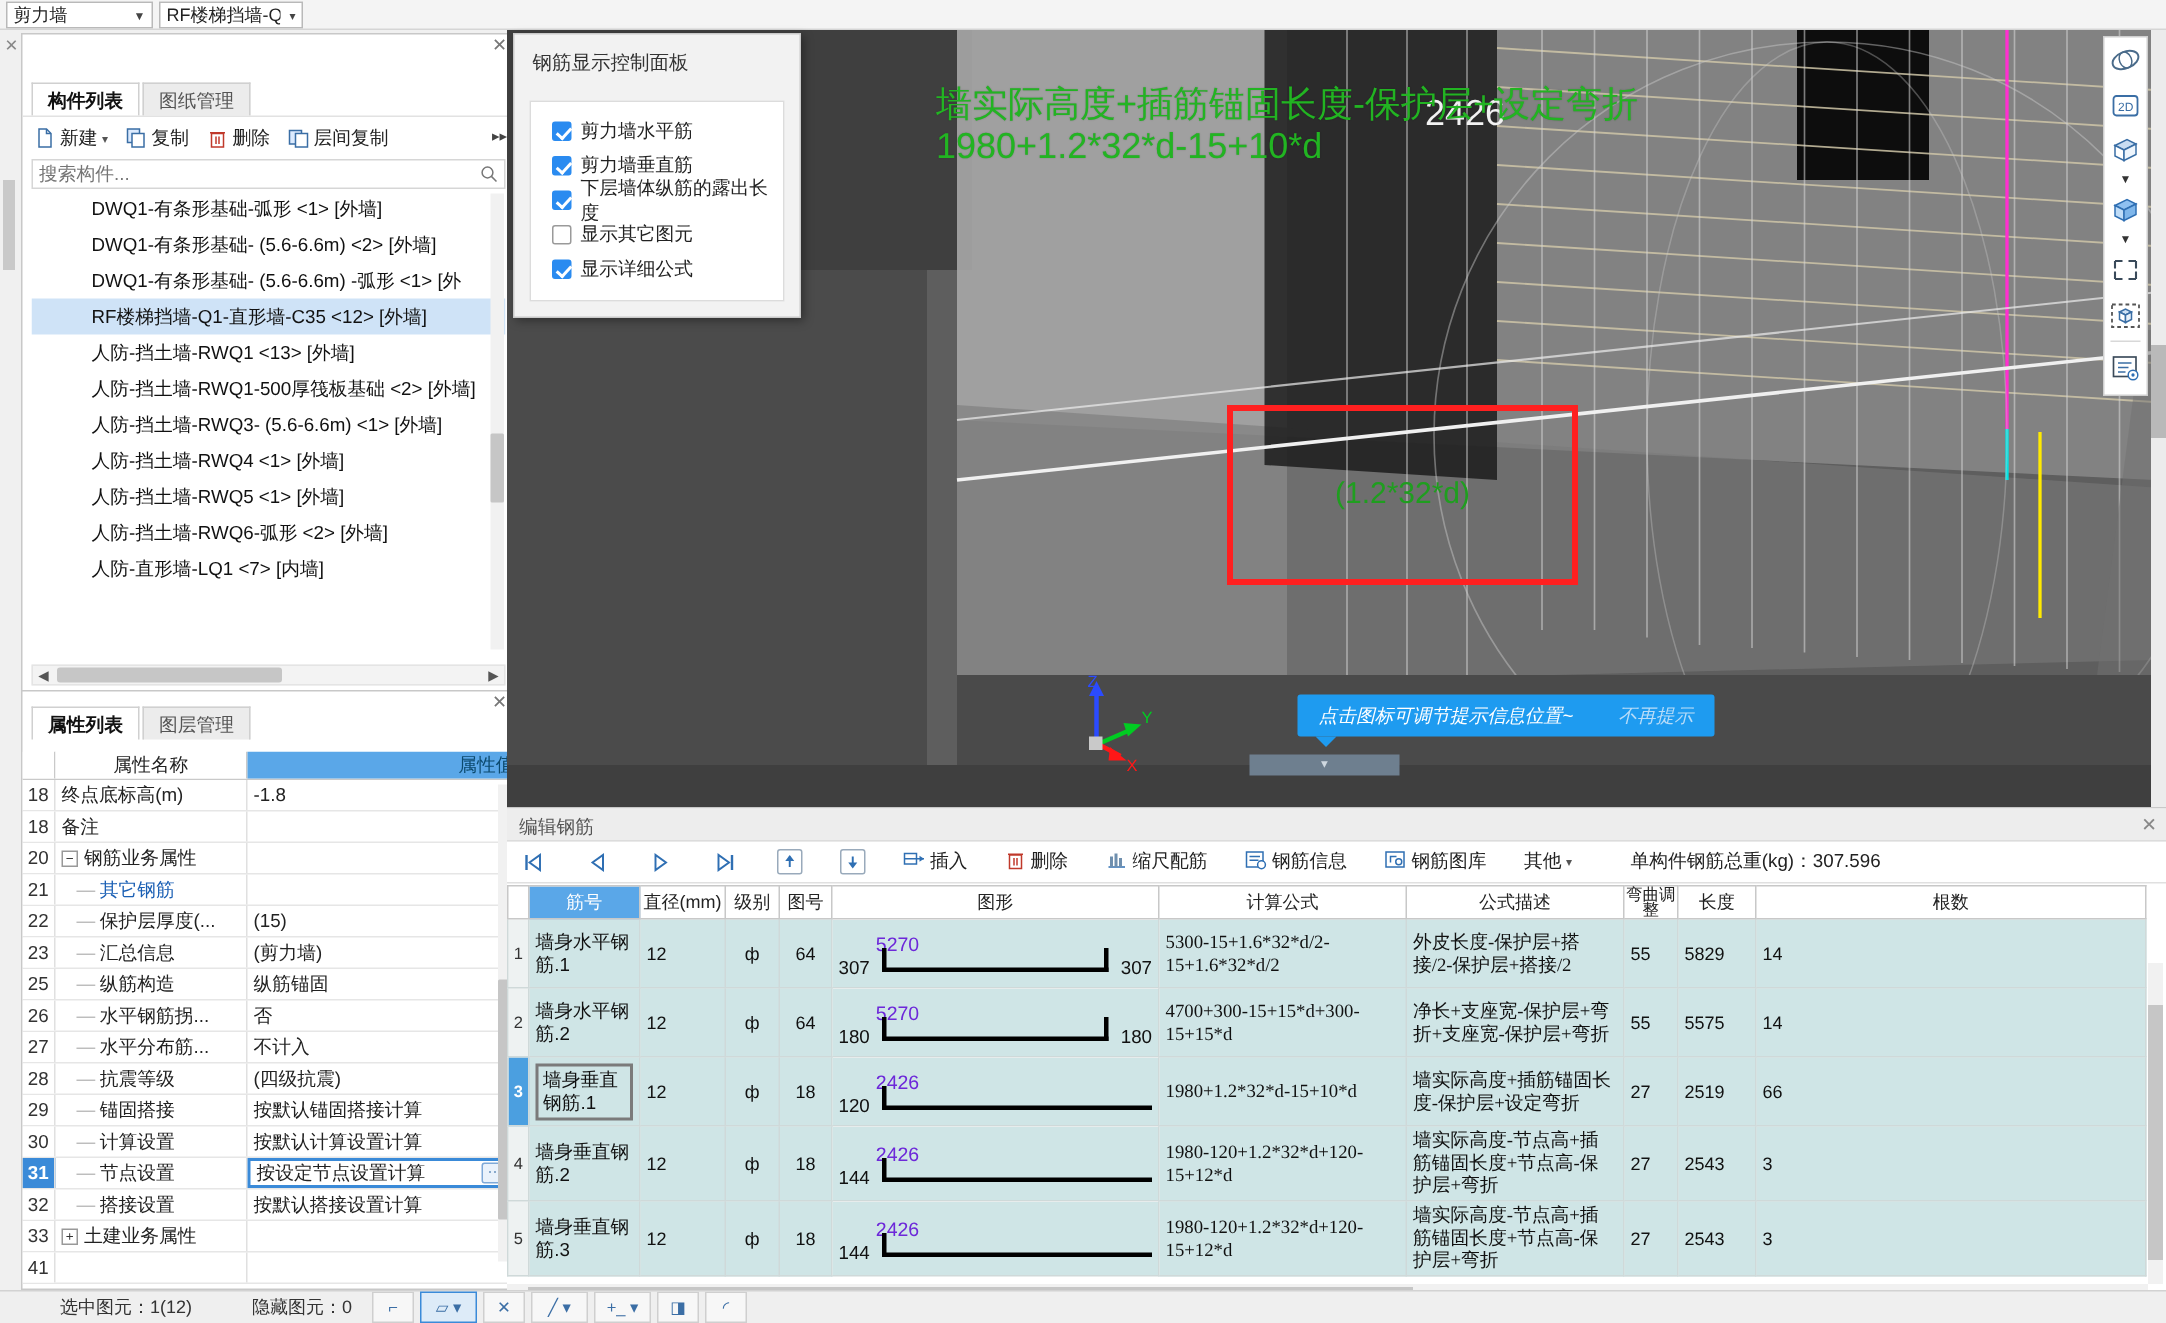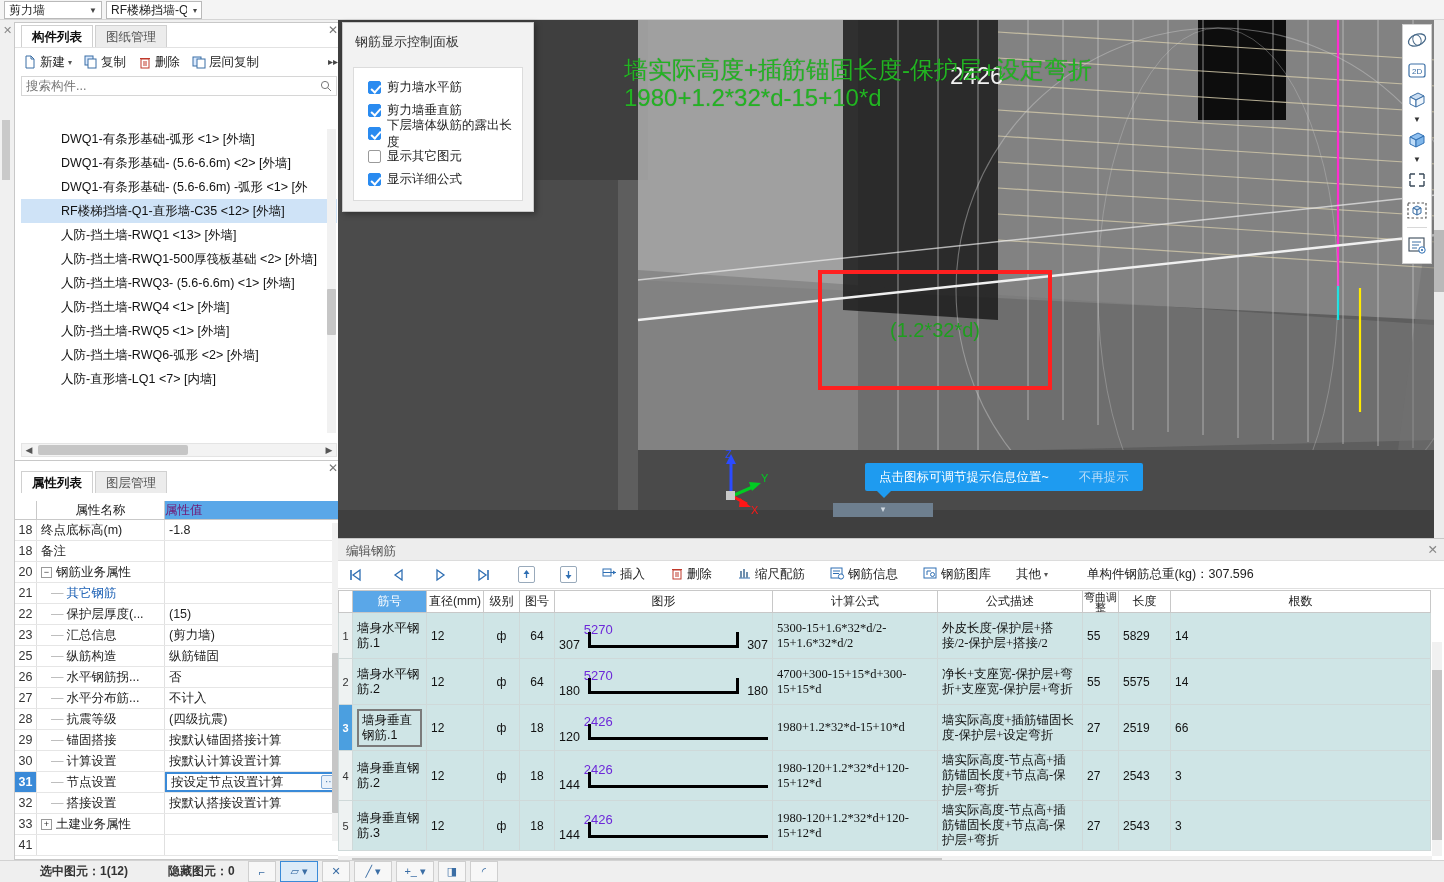--- a/index.html
+++ b/index.html
@@ -20,21 +20,21 @@
   .combo .cap { flex:1; white-space:nowrap; overflow:hidden; }
   .combo .arw { font-size:8px; color:#444; margin-left:6px; }
   #combo-category { left:4px; width:98px; }
   #combo-member   { left:106px; width:96px; }
 
   
   .panel { position:absolute; background:#fff; border:1px solid #c8c8c8; }
   #component-panel { left:14px; top:22px; width:330px; height:440px; }
   .panel-close { position:absolute; right:3px; top:1px; width:14px; height:14px;
      color:#777; font-size:12px; line-height:13px; text-align:center; cursor:pointer; }
-  .tabstrip { display:flex; height:22px; margin:2px 0 0 6px; }
+  .tabstrip { display:flex; height:22px; margin:32px 0 0 6px; }
   .tabstrip .tab { padding:3px 10px 2px; font-size:12.5px; color:#555;
                    background:#ececec; border:1px solid #d0d0d0; border-bottom:none;
                    margin-right:2px; }
   .tabstrip .tab.active { background:#fff; color:#111; font-weight:bold; }
   .toolrow { display:flex; align-items:center; height:26px; gap:12px;
              padding:3px 6px 0 8px; border-top:1px solid #e2e2e2; position:relative; }
   .tbtn { display:flex; align-items:center; gap:3px; font-size:12.5px; color:#222;
           cursor:pointer; white-space:nowrap; }
   .tbtn .gi { width:14px; height:14px; display:inline-block; position:relative; }
   .more-arrows { position:absolute; right:5px; top:8px; color:#444; font-size:10px; }
@@ -68,21 +68,21 @@
                  border-right:1px solid #e0e0e0; white-space:nowrap; overflow:hidden; }
   .prow .pval { flex:1; padding-left:4px; line-height:20px; white-space:nowrap;
                 overflow:hidden; position:relative; }
   .prow .pval.editing { border:2px solid #3a8ad8; line-height:17px; background:#fff; }
   .ellipsis-btn { position:absolute; right:2px; top:1px; width:18px; height:14px;
                   border:1px solid #7fa9d8; border-radius:2px; color:#3a6ea5;
                   font-size:10px; line-height:12px; text-align:center; background:#eaf2fb; }
   .phead { display:flex; height:19px; font-size:12.5px; border-bottom:1px solid #c9c9c9; }
   .phead .idx { width:22px; border-right:1px solid #c9c9c9; background:#fff; }
   .phead .c1 { width:128px; text-align:center; line-height:18px; border-right:1px solid #c9c9c9; background:#fff; }
-  .phead .c2 { flex:1; text-align:left; line-height:18px; background:#5aa7e8; color:#701a75; }
+  .phead .c2 { flex:1; text-align:right; line-height:18px; background:#5aa7e8; color:#0c4a6e; }
   .tree-dash { color:#b5b5b5; margin-right:3px; }
   .tree-box { display:inline-block; width:11px; height:11px; border:1px solid #999;
               font-size:9px; line-height:9px; text-align:center; color:#333;
               vertical-align:middle; margin-right:4px; background:#fff; }
   .blue-link { color:#1a5fb4; }
 
   
   #viewport { position:absolute; left:338px; top:20px; width:1098px; height:518px;
               overflow:hidden; background:#5b5b5b; }
 
@@ -172,21 +172,21 @@
   .rt-vscroll { position:absolute; right:2px; top:52px; width:10px; bottom:12px; background:#f1f1f1; }
   .rt-vscroll .th { position:absolute; left:0; top:28px; width:10px; height:170px; background:#c6c6c6; }
   .rt-hscroll { position:absolute; left:0; right:12px; bottom:0; height:12px; background:#f1f1f1;
                 display:flex; align-items:center; }
   .rt-hscroll .th { position:absolute; left:14px; width:590px; height:9px; background:#c6c6c6; }
 
   
   #statusbar { position:absolute; left:0; bottom:0; width:1444px; height:22px;
                background:#efefef; border-top:1px solid #d2d2d2; font-size:12px;
                display:flex; align-items:center; }
-  #statusbar .st { margin-left:40px; color:#333; white-space:nowrap;font-weight:bold; }
+  #statusbar .st { margin-left:40px; color:#333; white-space:nowrap; }
   .sb-tools { position:absolute; left:248px; bottom:0; display:flex; gap:4px; align-items:center; }
   .sb-btn { width:28px; height:21px; border:1px solid #cfcfcf; background:#f7f7f7;
             display:flex; align-items:center; justify-content:center; color:#3b6ea5;
             font-size:11px; }
   .sb-btn.on { border-color:#3a8ad8; background:#ddebf8; }
   .sb-btn.wide { width:38px; }
 
   
   .edge-x { position:absolute; left:3px; top:24px; color:#888; font-size:11px; }
   .edge-scroll { position:absolute; left:2px; top:120px; width:8px; height:60px; background:#c9c9c9; }
@@ -463,21 +463,21 @@
     </svg>
 
     <div class="anno-white" style="left:612px; top:42px;">2426</div>
     <div class="anno-green" style="left:286px; top:36px;">墙实际高度+插筋锚固长度-保护层+设定弯折</div>
     <div class="anno-green" style="left:286px; top:64px;">1980+1.2*32*d-15+10*d</div>
 
     <div class="redbox" style="left:480px; top:250px; width:234px; height:120px;">
       <span class="lbl">(1.2*32*d)</span>
     </div>
 
-    <div class="tooltipbar" style="left:527px; top:443px;">
+    <div class="tooltipbar" style="left:527px; top:443px;font-style:italic;">
       <span>点击图标可调节提示信息位置~</span>
       <span class="dim">不再提示</span>
     </div>
 
     <svg class="axis" viewBox="0 0 60 70">
       <line x1="18" y1="48" x2="18" y2="14" stroke="#2b4bff" stroke-width="3"></line>
       <polygon points="18,6 13,16 23,16" fill="#2b4bff"></polygon>
       <text x="12" y="10" fill="#2b4bff" font-size="11" font-family="Liberation Sans">Z</text>
       <line x1="19" y1="48" x2="42" y2="38" stroke="#00cc22" stroke-width="3"></line>
       <polygon points="48,35 36,34 39,43" fill="#00cc22"></polygon>

